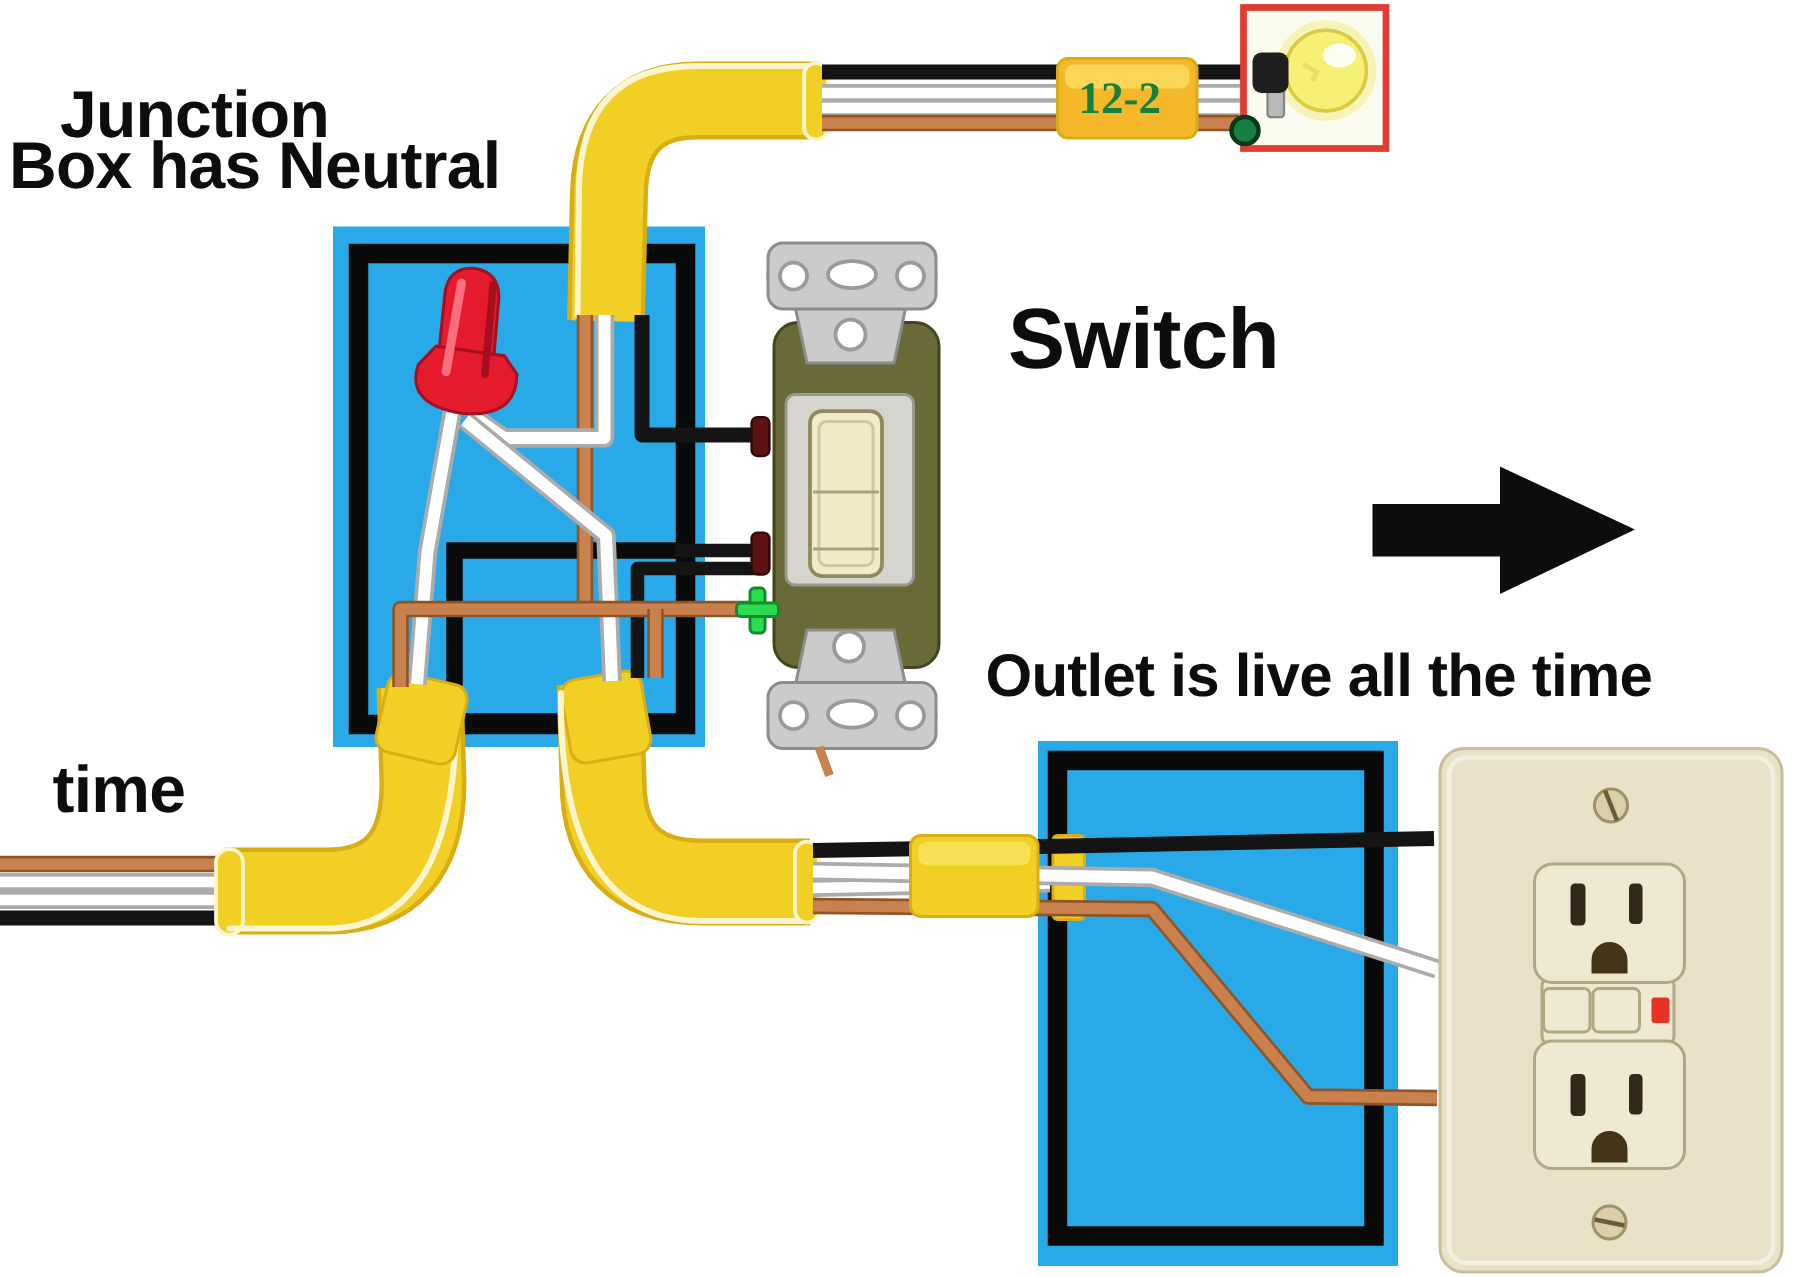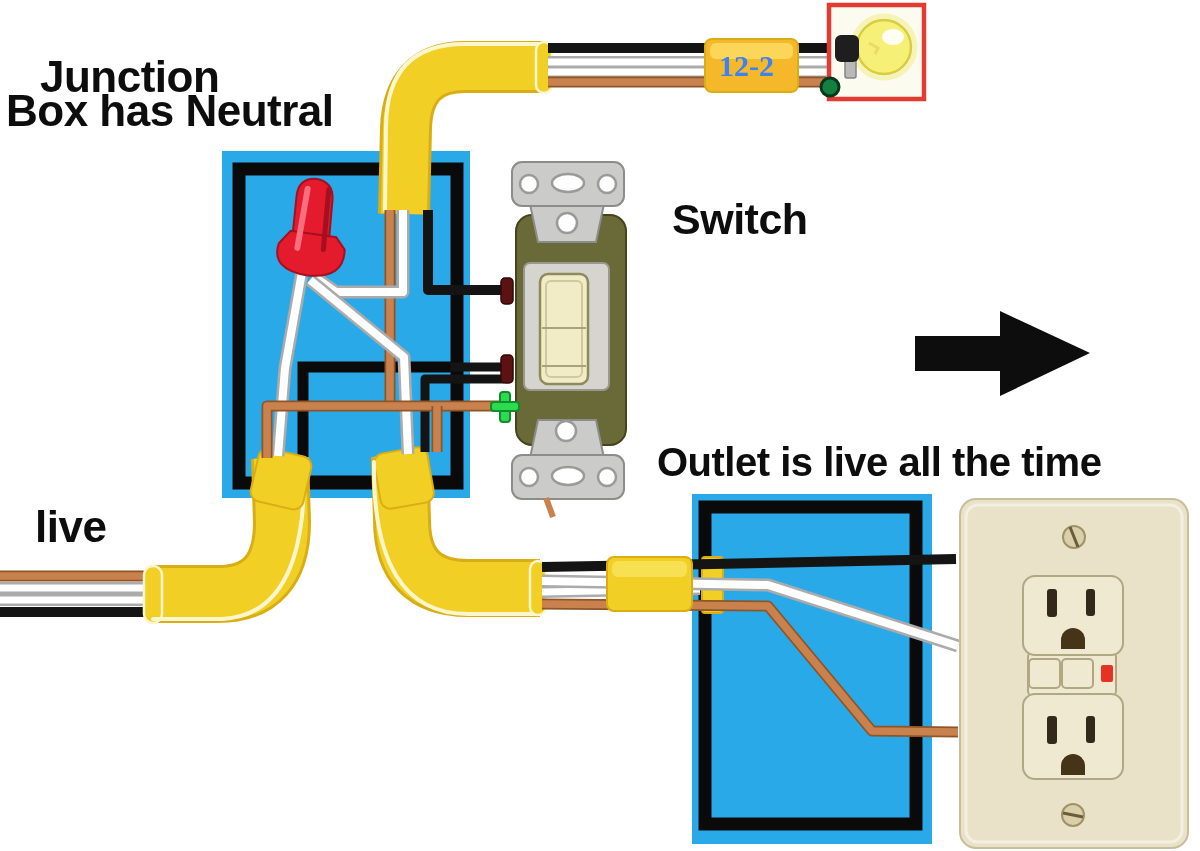--- a/index.html
+++ b/index.html
@@ -52,21 +52,21 @@
   .groundhole{fill:#463418;}
   .screwhead{fill:#DACFA9;stroke:#9F9268;stroke-width:2;}
   .screwslot{fill:none;stroke:#6A5C38;stroke-width:3;}
 
   .nut{fill:var(--nut-red);stroke:var(--nut-dark);stroke-width:2;}
 
   .lbl{position:absolute;font-weight:bold;color:var(--text-black);
        letter-spacing:-0.5px;line-height:1.0;white-space:nowrap;}
   .tag{position:absolute;left:706px;top:39px;width:81px;height:53px;display:flex;
        align-items:center;justify-content:center;font-family:"Liberation Serif",serif;
-       font-weight:bold;font-size:30px;color:#3b82f6;}
+       font-weight:bold;font-size:30px;color:#15803d;}
 </style>
 </head>
 <body>
 
 <div id="stage">
 
 <svg width="1200" height="851" viewBox="0 0 1200 851">
 
   <g>
     <rect class="box-blue" x="222" y="151" width="248" height="347"></rect>
@@ -214,20 +214,20 @@
     <rect class="slot" x="1086" y="716" width="9" height="27" rx="3"></rect>
     <path class="groundhole" d="M 1061 775 L 1061 766 A 12 12 0 0 1 1085 766 L 1085 775 Z"></path>
   </g>
 
   <polygon points="915,336 1000,336 1000,311 1090,353 1000,396 1000,371 915,371" fill="var(--text-black)"></polygon>
 </svg>
 
   <div class="lbl" style="left:40px;top:55px;font-size:44px;">Junction</div>
   <div class="lbl" style="left:6px;top:89px;font-size:44px;text-align:right;">Box has Neutral</div>
 
-  <div class="lbl" style="left:672px;top:198px;font-size:43px;">Switch</div>
-
-  <div class="lbl" style="left:657px;top:442px;font-size:40px;text-align:center;">Outlet is live all the time</div>
-
-  <div class="lbl" style="left:35px;top:505px;font-size:44px;">live</div>
+  <div class="lbl" style="left:672px;top:198px;font-size:57px;">Switch</div>
+
+  <div class="lbl" style="left:657px;top:431px;font-size:40px;text-align:center;">Outlet is live all the time</div>
+
+  <div class="lbl" style="left:35px;top:505px;font-size:44px;">time</div>
 
   <div class="tag">12-2</div>
 </div>
 
 </body></html>

